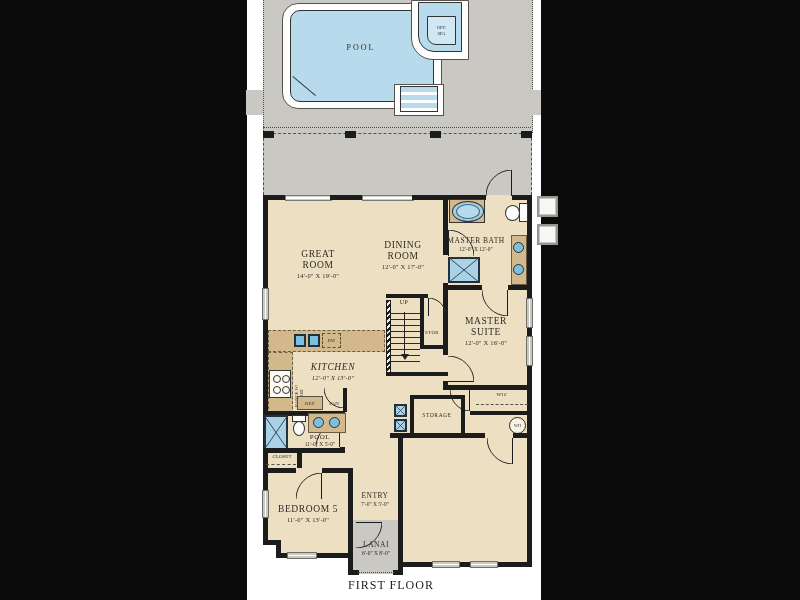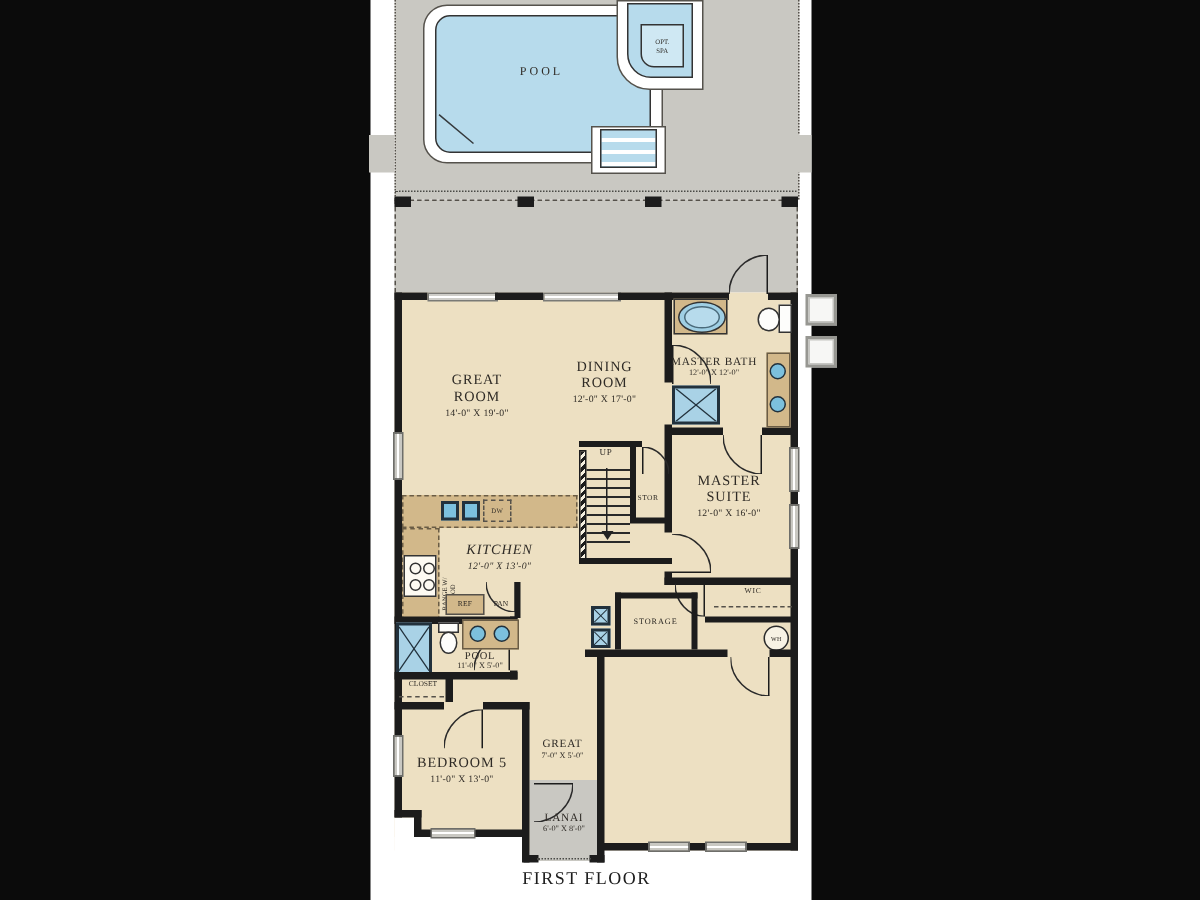--- a/index.html
+++ b/index.html
@@ -227,21 +227,21 @@
     <line x1="26" y1="0" x2="26" y2="26" stroke="#1c1c1c" stroke-width="2"></line>
   </svg>
   <div class="wall" style="left:348px;top:468px;width:5px;height:107px;"></div>
   <div class="lbl" style="left:266px;top:504px;width:84px;">
     <div class="rname">BEDROOM 5</div>
     <div class="rdims">11'-0" X 13'-0"</div>
   </div>
 
   <div class="wall" style="left:398px;top:435px;width:5px;height:140px;"></div>
   <div class="lbl" style="left:352px;top:492px;width:46px;">
-    <div style="font-size:7.5px;letter-spacing:.5px;">GREAT</div>
+    <div style="font-size:7.5px;letter-spacing:.5px;">ENTRY</div>
     <div style="font-size:5.5px;">7'-0" X 5'-0"</div>
   </div>
   <svg class="door" style="left:356px;top:522px;" width="26" height="26">
     <path d="M26,0 A26,26 0 0 1 0,26" fill="none" stroke="#2a2a2a" stroke-width="1"></path>
     <line x1="0" y1="0" x2="26" y2="0" stroke="#1c1c1c" stroke-width="2"></line>
   </svg>
   <div class="lbl" style="left:352px;top:541px;width:48px;">
     <div style="font-size:7.5px;letter-spacing:.5px;">LANAI</div>
     <div style="font-size:5.5px;">6'-0" X 8'-0"</div>
   </div>

